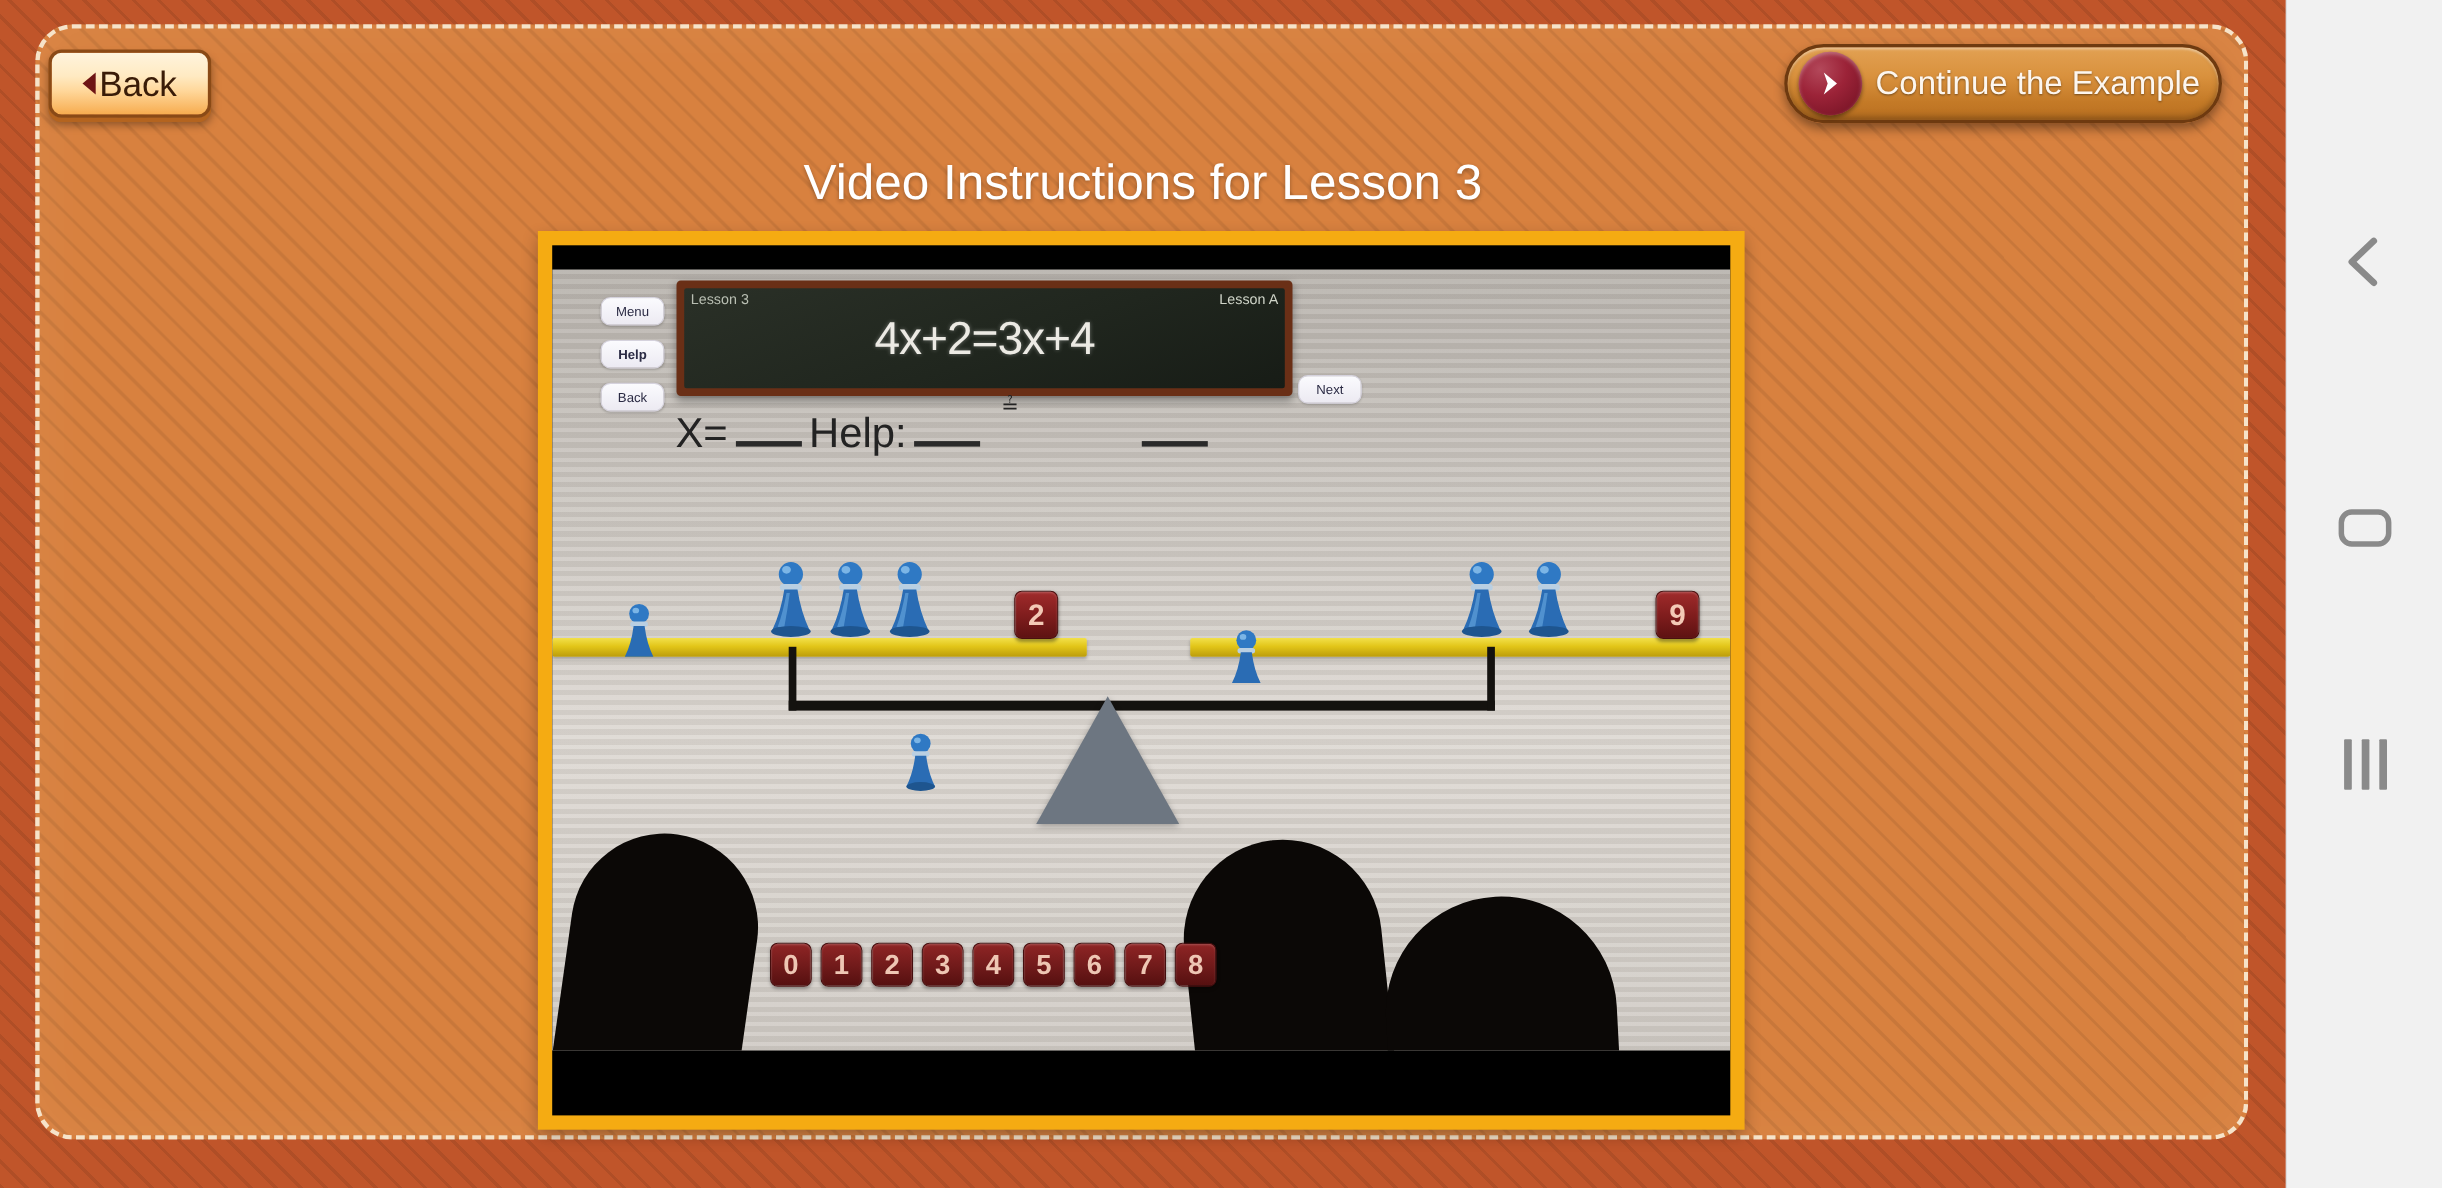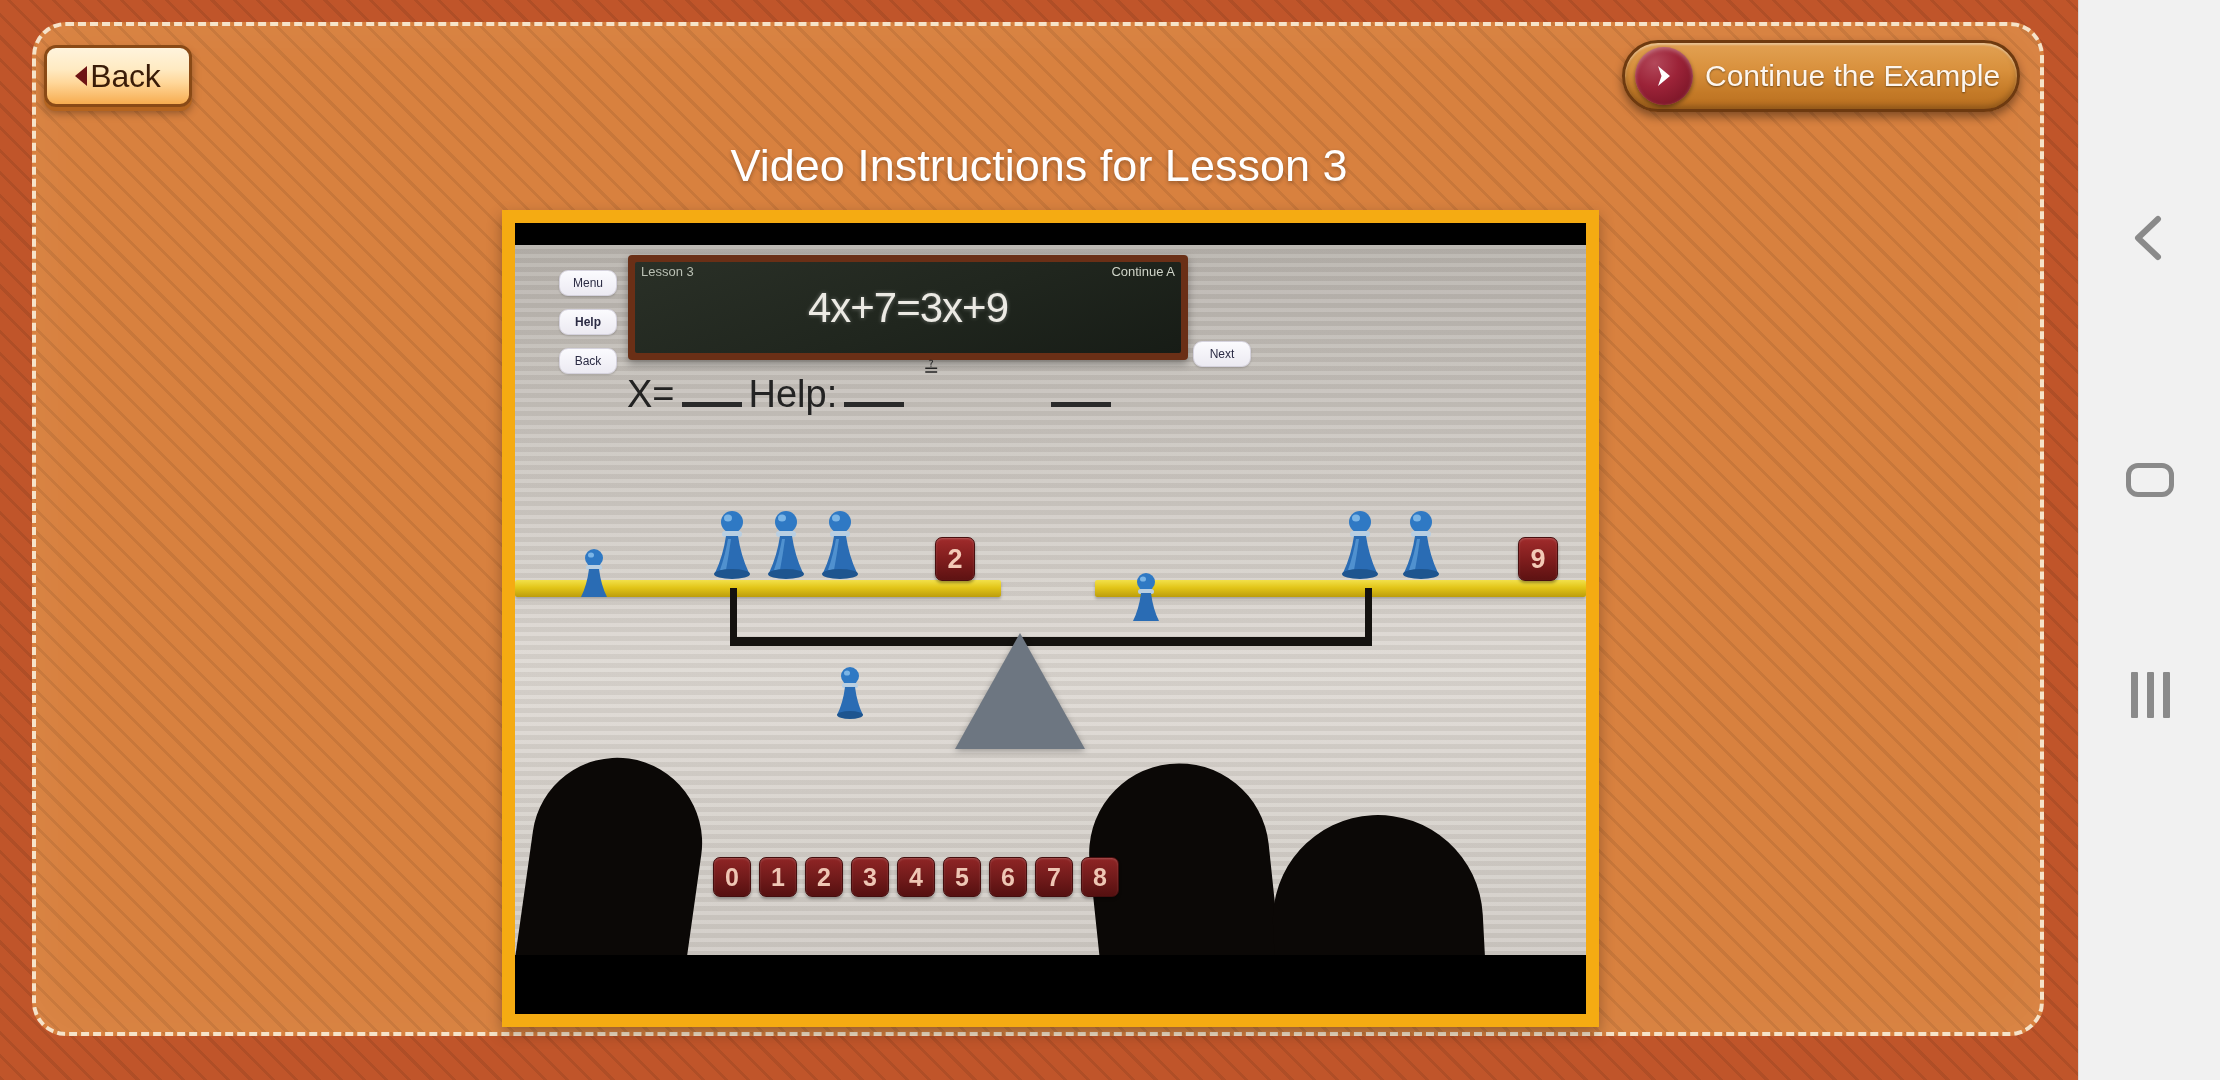--- a/index.html
+++ b/index.html
@@ -99,21 +99,20 @@
     text-shadow: 0 2px 4px rgba(0,0,0,0.3);
   }
 
   
   #video-frame {
     position: absolute; left: 489px; top: 210px;
     width: 1097px; height: 817px;
     background: #f5ab12;
     padding: 13px;
     box-shadow: 0 6px 14px rgba(0,0,0,0.3);
-    margin-left: 13px;
   }
   #video-inner {
     position: relative; width: 100%; height: 100%;
     background: #000; overflow: hidden;
   }
   
   #video-content {
     position: absolute; left: 0; top: 22px;
     width: 100%; height: 710px;
     background: linear-gradient(180deg, #b6b1ab 0%, #c8c3bd 25%, #ddd8d2 60%, #cfcac4 100%);
@@ -337,22 +336,22 @@
 
     <div id="page-title">Video Instructions for Lesson 3</div>
 
     <div id="video-frame">
       <div id="video-inner">
         <div id="video-content">
 
           <div id="chalkboard">
             <div id="chalkboard-face">
               <span id="chalk-lesson">Lesson 3</span>
-              <span id="chalk-example">Continue A</span>
-              <span id="chalk-equation">4x+7=3x+9</span>
+              <span id="chalk-example">Lesson A</span>
+              <span id="chalk-equation">4x+2=3x+4</span>
             </div>
           </div>
 
           <div class="vbtn" id="vbtn-menu">Menu</div>
           <div class="vbtn" id="vbtn-help">Help</div>
           <div class="vbtn" id="vbtn-back">Back</div>
           <div class="vbtn" id="vbtn-next">Next</div>
           <div class="vbtn-bl" id="vbtn-on">ON</div>
           <div class="vbtn-bl" id="vbtn-clear">ARD</div>
 

